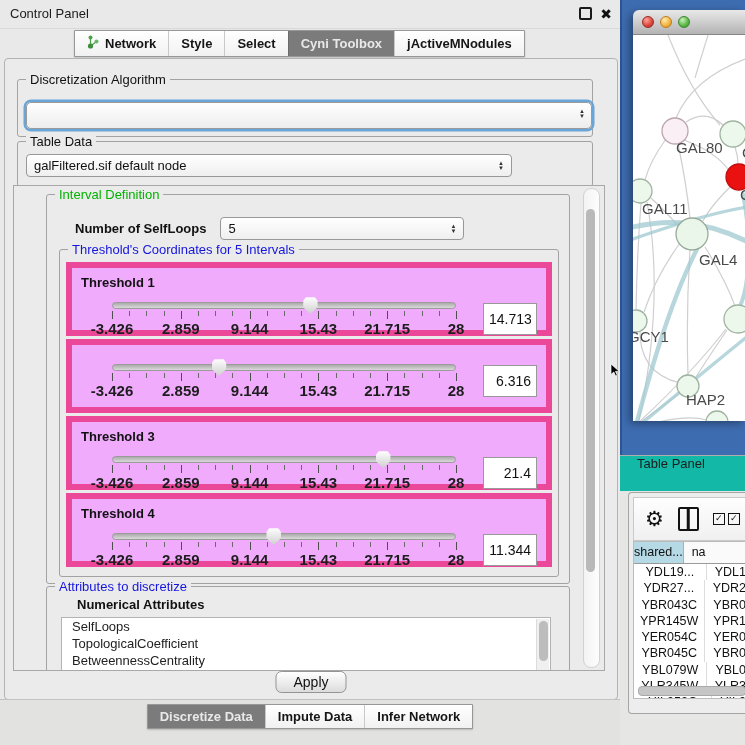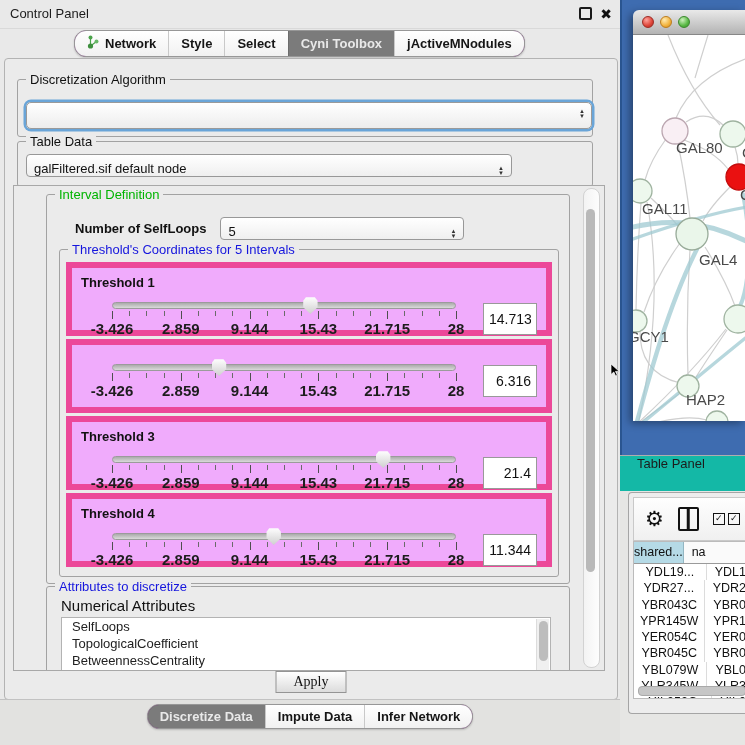--- a/index.html
+++ b/index.html
@@ -5,35 +5,35 @@
   html,body{margin:0;padding:0}
   body{width:745px;height:745px;overflow:hidden;position:relative;
        font-family:"Liberation Sans","DejaVu Sans",sans-serif;background:#3e6cb0;-webkit-font-smoothing:antialiased}
   
   #cp{position:absolute;left:0;top:0;width:620px;height:745px;background:#e9e9e9}
   .titlebar{height:28px;position:relative;border-bottom:1px solid #d9d9d9}
   .titlebar .t{position:absolute;left:10px;top:6px;font-size:13px;color:#1c1c1c}
   .win-btns{position:absolute;right:8px;top:7px;display:flex;gap:8px;align-items:center}
   .float-btn{width:9px;height:9px;border:2px solid #1a1a1a;border-radius:2px}
   .close-btn{font-size:14px;font-weight:bold;color:#111;line-height:12px}
-  .seg{display:inline-flex;border:1px solid #979797;border-radius:12px;overflow:hidden;background:#701a75;box-shadow:0 1px 2px rgba(0,0,0,.18)}
+  .seg{display:inline-flex;border:1px solid #979797;border-radius:1px;overflow:hidden;background:#701a75;box-shadow:0 1px 2px rgba(0,0,0,.18)}
   .seg .tab{padding:4px 12px;font-size:13px;font-weight:bold;color:#151515;border-left:1px solid #c9c9c9;
             display:flex;align-items:center;gap:5px;background:linear-gradient(#ffffff,#f1f1f1);white-space:nowrap}
   .seg .tab:first-child{border-left:none}
   .seg .tab.sel{background:#7b7b7b;color:#e9e9e9;border-left-color:#6c6c6c}
   #topTabs{position:absolute;left:74px;top:30px}
   #main{position:absolute;left:4px;top:58px;width:612px;height:640px;border:1px solid #b3b3b3;border-radius:4px;background:#ebebeb}
   .grp{position:absolute;border:1px solid #a2a2a2;border-radius:3px}
   .grp .gt{position:absolute;top:-8px;left:8px;background:#ebebeb;padding:0 4px;font-size:13px;color:#111;white-space:nowrap}
   .gt.green{color:#00b400}.gt.blue{color:#1515dd}
   #grp-disc{left:12px;top:20px;width:574px;height:56px}
   #combo-disc{position:absolute;left:8px;top:22px;width:564px;height:25px;border-radius:5px;
               box-shadow:0 0 0 2.5px #6aa5d8;border:1px solid #9a9a9a;background:linear-gradient(#fff,#ededed)}
   .combo{border:1px solid #989898;border-radius:4px;background:linear-gradient(#ffffff,#efefef);
-         display:flex;align-items:flex-end;padding:0 7px;font-size:13px;color:#111;box-sizing:border-box}
+         display:flex;align-items:center;padding:9px 7px;font-size:13px;color:#111;box-sizing:border-box}
   .arrows{margin-left:auto;display:flex;flex-direction:column;font-size:6px;line-height:5px;color:#333}
   #combo-table{position:absolute;left:8px;top:12px;width:486px;height:23px}
   #grp-table{left:12px;top:82px;width:574px;height:44px}
   #scrollpane{position:absolute;left:8px;top:126px;width:590px;height:484px;border:1px solid #a8a8a8;background:#ebebeb;overflow:hidden}
   .vsb{position:absolute;right:4px;top:2px;bottom:2px;width:15px;background:linear-gradient(90deg,#f3f3f3,#fdfdfd);
        border:1px solid #d2d2d2;border-radius:8px}
   .vsb .vthumb{position:absolute;left:2px;width:9px;top:20px;height:363px;background:#b9b9b9;border-radius:6px}
   #grp-interval{left:32px;top:8px;width:522px;height:388px}
   .num-row{position:absolute;left:28px;top:22px;display:flex;align-items:center;width:470px}
   .num-lbl{font-size:13px;font-weight:bold;color:#111}
@@ -52,28 +52,28 @@
   .ticks{position:relative;height:8px;margin:2px 19px 0}
   .ticks::before{content:"";position:absolute;left:0;right:-1px;top:0;height:5px;
                  background:repeating-linear-gradient(to right,#6a6a6a 0 1px,transparent 1px 17.2px)}
   .ticks::after{content:"";position:absolute;left:0;right:-1px;top:0;height:8px;
                 background:repeating-linear-gradient(to right,#4f4f4f 0 1px,transparent 1px 68.8px)}
   .scale{position:relative;height:12px;margin:1px 19px 0;font-size:15px;font-weight:bold;color:#1d1d1d}
   .scale span{position:absolute;transform:translateX(-50%);white-space:nowrap}
   .value-box{margin-left:auto;align-self:center;width:54px;height:32px;background:#fff;border:1px solid #999;
              font-size:14px;font-family:inherit;text-align:right;padding:0 5px;box-sizing:border-box;color:#111}
   #grp-attr{left:32px;top:400px;width:522px;height:110px}
-  .attr-head{position:absolute;left:14px;top:10px;font-size:15px;font-weight:normal;color:#111}
+  .attr-head{position:absolute;left:30px;top:10px;font-size:13px;font-weight:bold;color:#111}
   .attr-list{position:absolute;left:14px;top:30px;width:488px;height:76px;background:#fff;border:1px solid #b3b3b3;overflow:hidden}
   .attr-list .item{font-size:13px;color:#222;padding:1px 0 1px 10px}
   .attr-vsb{position:absolute;right:1px;top:1px;bottom:1px;width:12px;background:#f0f0f0;border-left:1px solid #dcdcdc}
   .attr-vsb .vthumb{position:absolute;left:1.5px;right:1.5px;top:2px;height:40px;background:#bdbdbd;border-radius:5px}
   #apply{position:absolute;left:50%;transform:translateX(-50%);top:612px;height:22px;padding:0 17px;
-         border:1px solid #949494;border-radius:0;background:linear-gradient(#ffffff,#dcdcdc);
-         font-size:14px;font-family:Liberation Serif, serif;color:#111}
+         border:1px solid #949494;border-radius:6px;background:linear-gradient(#ffffff,#dcdcdc);
+         font-size:14px;font-family:Liberation Sans, sans-serif;color:#111}
   #bstrip{position:absolute;left:0;top:699px;width:620px;height:46px;background:#e2e2e0;border-top:1px solid #c2c2c2;
           display:flex;justify-content:center;padding-top:4px;box-sizing:border-box}
   #bstrip .seg{align-self:flex-start}
   
   #popup{position:absolute;left:12px;top:87px;width:565px;height:52px;background:#fff;border:1px solid #c4c4c4;
          border-radius:7px;box-shadow:0 4px 10px rgba(0,0,0,.35);z-index:40;overflow:hidden}
   .popup-hint{text-align:center;color:#b4b4b4;font-size:13px;padding-top:3px;line-height:15px}
   .popup-item{font-size:13.5px;color:#000;line-height:16.5px;padding-left:2px;white-space:nowrap}
   .popup-item.sel{font-weight:bold}
   

